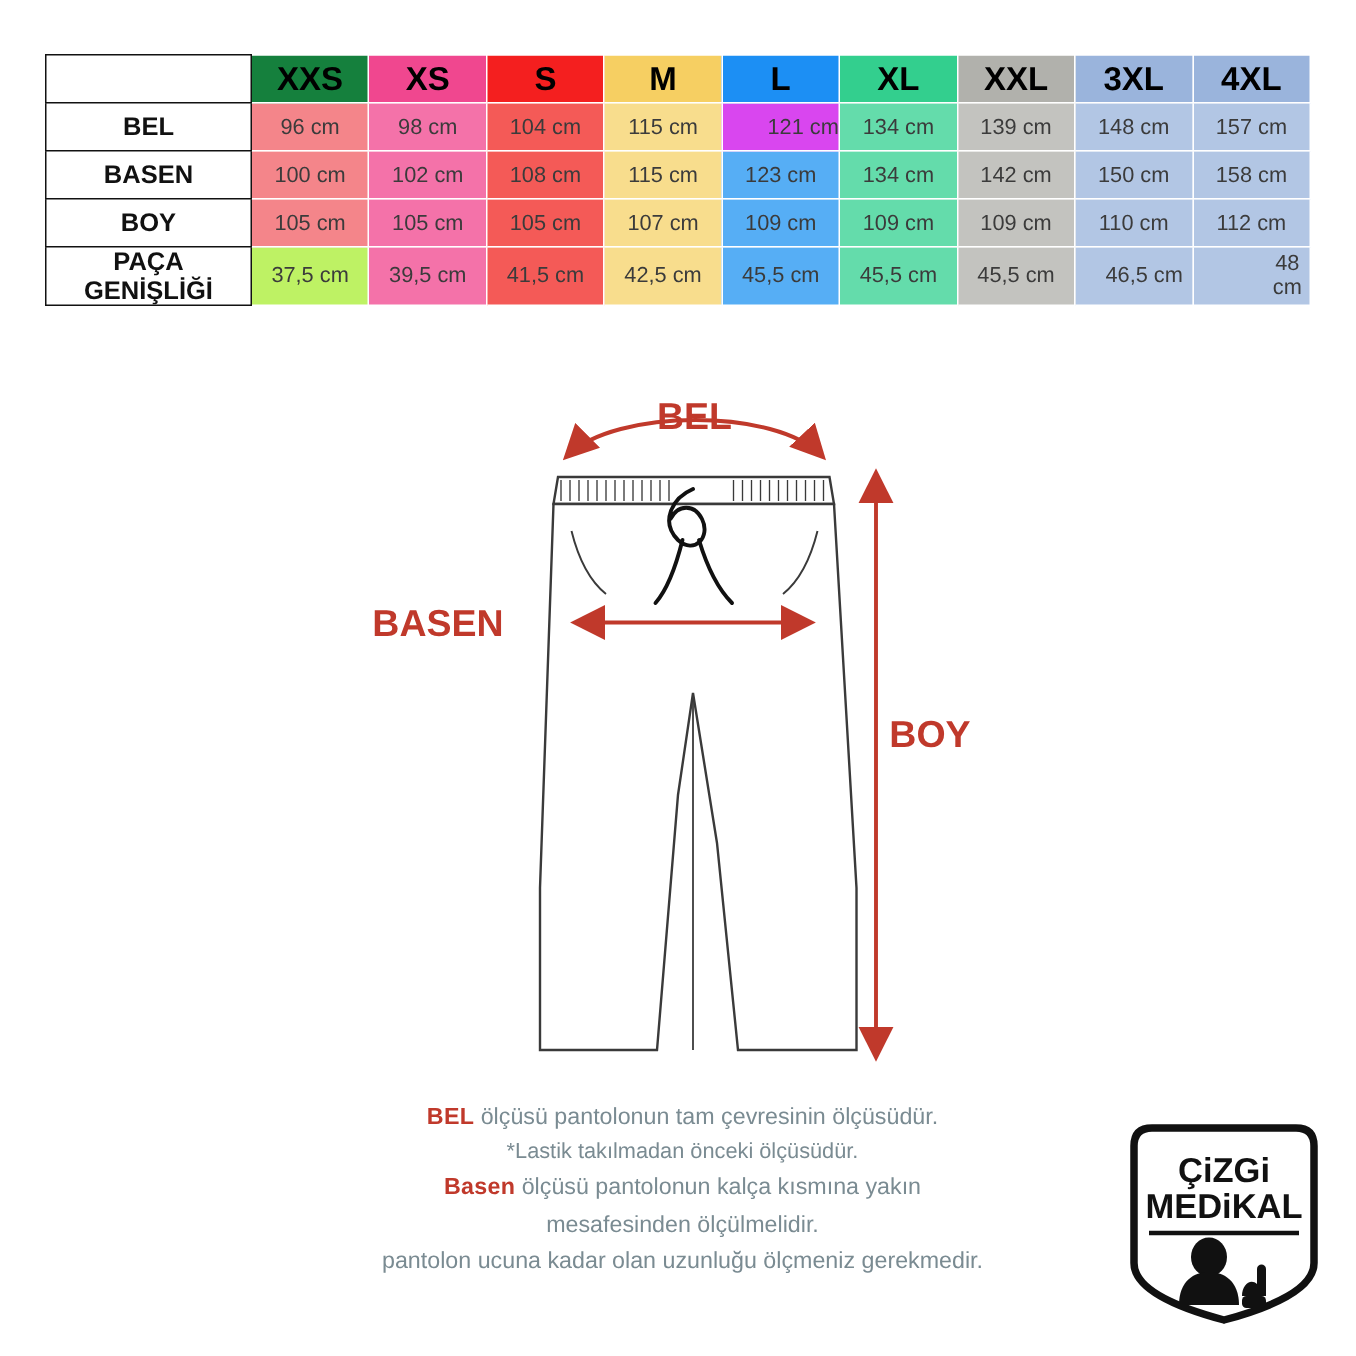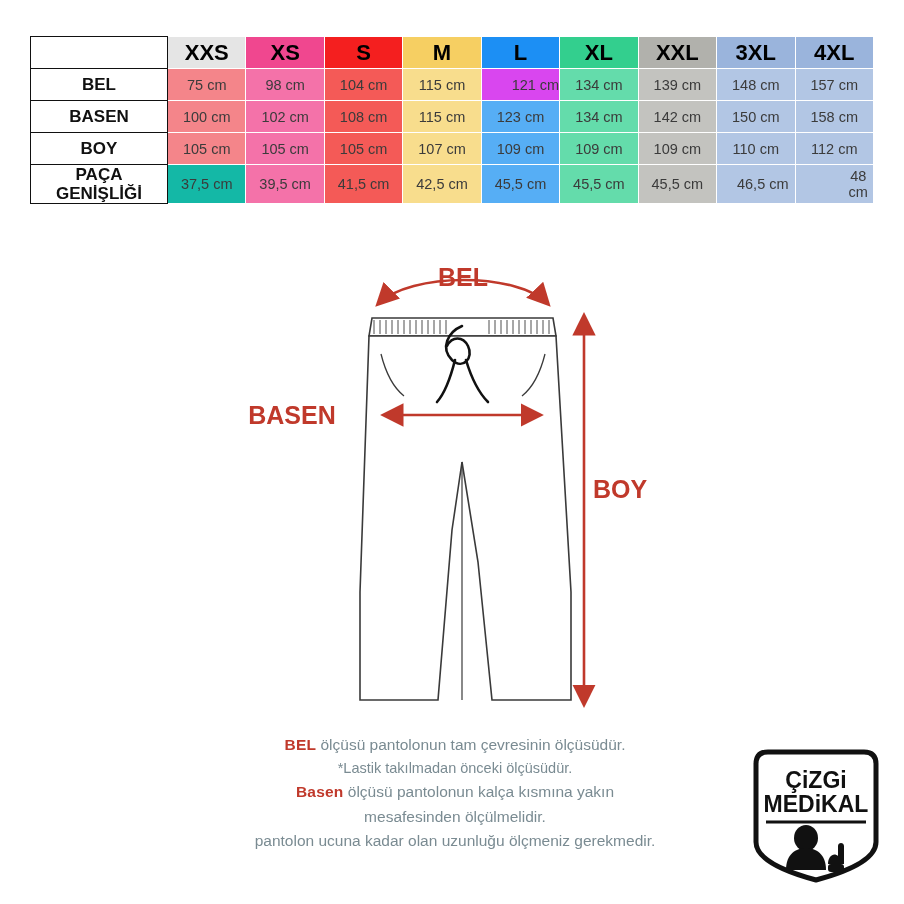--- a/index.html
+++ b/index.html
@@ -93,35 +93,35 @@
   }
 </style>
 </head>
 <body>
 
 <div id="size-table-wrap">
   <table class="size-table">
     <thead>
       <tr>
         <th class="hdr-blank"></th>
-        <th class="hdr-cell" style="background: #e5e5e5; text-align: center;">XXS</th>
+        <th class="hdr-cell" style="background: #15803d; text-align: center;">XXS</th>
         <th class="hdr-cell" style="background: rgb(240, 71, 143);">XS</th>
         <th class="hdr-cell" style="background: rgb(244, 31, 31);">S</th>
         <th class="hdr-cell" style="background: rgb(246, 207, 98);">M</th>
         <th class="hdr-cell" style="background: rgb(28, 143, 244);">L</th>
         <th class="hdr-cell" style="background: rgb(51, 207, 142);">XL</th>
         <th class="hdr-cell" style="background: rgb(177, 177, 172);">XXL</th>
         <th class="hdr-cell" style="background: rgb(154, 180, 220);">3XL</th>
         <th class="hdr-cell" style="background: rgb(154, 180, 220);">4XL</th>
       </tr>
     </thead>
     <tbody>
       <tr>
         <td class="col-label">BEL</td>
-        <td class="val-cell" style="background: rgb(244, 133, 138);">75 cm</td>
+        <td class="val-cell" style="background: rgb(244, 133, 138);">96 cm</td>
         <td class="val-cell" style="background: rgb(244, 114, 169);">98 cm</td>
         <td class="val-cell" style="background: rgb(244, 90, 87);">104 cm</td>
         <td class="val-cell" style="background: rgb(248, 221, 141);">115 cm</td>
         <td class="val-cell" style="background: #d946ef; text-align: right;">121 cm</td>
         <td class="val-cell" style="background: rgb(100, 220, 171);">134 cm</td>
         <td class="val-cell" style="background: rgb(195, 195, 191);">139 cm</td>
         <td class="val-cell" style="background: rgb(178, 198, 228); margin-top: 36px;">148 cm</td>
         <td class="val-cell" style="background: rgb(178, 198, 228);">157 cm</td>
       </tr>
       <tr>
@@ -143,21 +143,21 @@
         <td class="val-cell" style="background: rgb(244, 90, 87);">105 cm</td>
         <td class="val-cell" style="background: rgb(248, 221, 141);">107 cm</td>
         <td class="val-cell" style="background: rgb(86, 174, 245);">109 cm</td>
         <td class="val-cell" style="background: rgb(100, 220, 171);">109 cm</td>
         <td class="val-cell" style="background: rgb(195, 195, 191);">109 cm</td>
         <td class="val-cell" style="background: rgb(178, 198, 228);">110 cm</td>
         <td class="val-cell" style="background: rgb(178, 198, 228);">112 cm</td>
       </tr>
       <tr class="tall-row">
         <td class="col-label">PAÇA GENİŞLİĞİ</td>
-        <td class="val-cell" style="background: #14b8a6;">37,5 cm</td>
+        <td class="val-cell" style="background: #bef264;">37,5 cm</td>
         <td class="val-cell" style="background: rgb(244, 114, 169);">39,5 cm</td>
         <td class="val-cell" style="background: rgb(244, 90, 87);">41,5 cm</td>
         <td class="val-cell" style="background: rgb(248, 221, 141);">42,5 cm</td>
         <td class="val-cell" style="background: rgb(86, 174, 245);">45,5 cm</td>
         <td class="val-cell" style="background: rgb(100, 220, 171);">45,5 cm</td>
         <td class="val-cell" style="background: rgb(195, 195, 191);">45,5 cm</td>
         <td class="val-cell" style="background: rgb(178, 198, 228); padding-left: 14px;">46,5 cm</td>
         <td class="val-cell" style="background: rgb(178, 198, 228); padding-left: 48px;">48 cm</td>
       </tr>
     </tbody>

